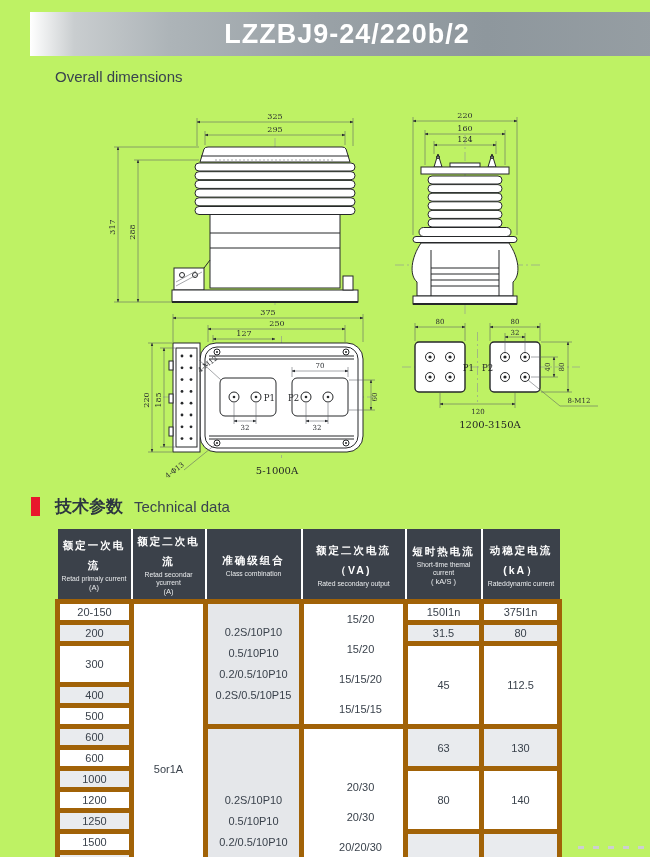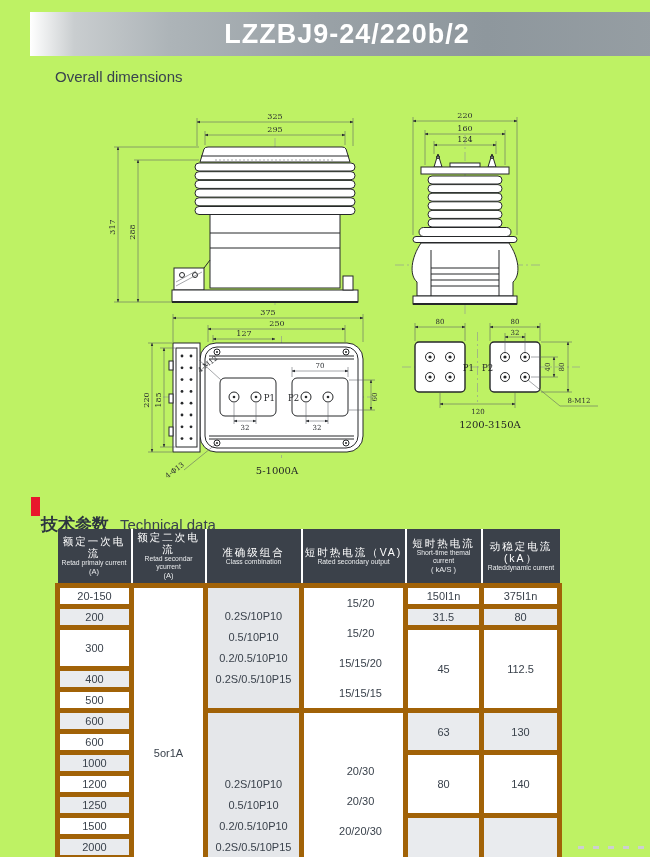--- a/index.html
+++ b/index.html
@@ -10,21 +10,21 @@
   .banner{position:absolute;left:30px;right:0;top:12px;height:44px;
           background:linear-gradient(90deg,#ffffff 0%,#c9cdcf 7%,#adb4b8 22%,#9aa2a7 45%,#8e979d 72%,#969ea3 100%);
           display:flex;align-items:center;justify-content:center;}
   .banner .title{color:#fff;font-size:27px;font-weight:bold;letter-spacing:1px;}
 
   
   .sec{position:absolute;display:flex;align-items:baseline;gap:11px;}
   .sec .zh{font-weight:bold;font-size:17px;color:#2c3540;}
   .sec .en{font-size:15px;color:#39434e;}
   #sec1{left:55px;top:68px;}
-  #sec2{left:41px;top:495px;margin-top:18px;}
+  #sec2{left:55px;top:495px;}
   .redbar{position:absolute;left:31px;top:497px;width:9px;height:19px;background:#e8182c;}
 
   
   svg{position:absolute;overflow:visible;}
   #svg-side{left:100px;top:110px;}
   #svg-front{left:395px;top:110px;}
   #svg-plan{left:125px;top:306px;}
   #svg-term{left:400px;top:318px;}
   .ol{fill:#fff;stroke:#26282a;stroke-width:1;}
   .ol2{fill:#fff;stroke:#26282a;stroke-width:1.4;}
@@ -35,21 +35,21 @@
   .dims{font-family:"DejaVu Serif",serif;font-size:7px;fill:#2a2d30;text-anchor:middle;}
   .cap{font-family:"DejaVu Serif",serif;font-size:10px;fill:#1f2124;text-anchor:middle;}
   .pp{font-family:"DejaVu Serif",serif;font-size:8.5px;fill:#1f2124;}
   .dot{fill:#26282a;stroke:none;}
 
   
   #tech-table{position:absolute;left:55px;top:529px;border-collapse:collapse;table-layout:fixed;}
   #tech-table th{background:#3b414a;color:#fff;font-weight:normal;vertical-align:middle;
                  padding:2px 0 3px;border-left:2px solid #fff;}
   #tech-table th:first-child{border-left:none;}
-  .h-zh{display:block;font-size:10.5px;letter-spacing:2px;line-height:12px;font-weight:normal;}
+  .h-zh{display:block;font-size:10.5px;letter-spacing:2px;line-height:20px;font-weight:bold;}
   .h-en{display:block;font-size:6.8px;line-height:8px;color:#e9ebed;letter-spacing:0;}
   .h-unit{display:block;font-size:7.5px;line-height:9px;color:#e9ebed;}
   #tech-table td{border:5px solid #a16207;text-align:center;height:16px;padding:0;
                  font-size:11px;color:#3a424c;vertical-align:middle;}
   .w{background:#fff;}
   .g{background:#e9ebee;}
   .class-cell{background:#e5e7ea;white-space:pre-line;line-height:21px;}
   .out-cell{background:#fff;white-space:pre-line;line-height:30px;text-align:left;padding-left:14px !important;}
 
   
@@ -440,21 +440,21 @@
         <th>
           <span class="h-zh">额定二次电流</span>
           <span class="h-en">Retad secondar ycurrent</span>
           <span class="h-unit">(A)</span>
         </th>
         <th>
           <span class="h-zh">准确级组合</span>
           <span class="h-en">Class combination</span>
         </th>
         <th>
-          <span class="h-zh">短时热电流（VA)</span>
+          <span class="h-zh">额定二次电流（VA)</span>
           <span class="h-en">Rated secondary output</span>
         </th>
         <th>
           <span class="h-zh">短时热电流</span>
           <span class="h-en">Short-time themal current</span>
           <span class="h-unit">( kA/S )</span>
         </th>
         <th>
           <span class="h-zh">动稳定电流(kA）</span>
           <span class="h-en">Rateddynamic current</span>

